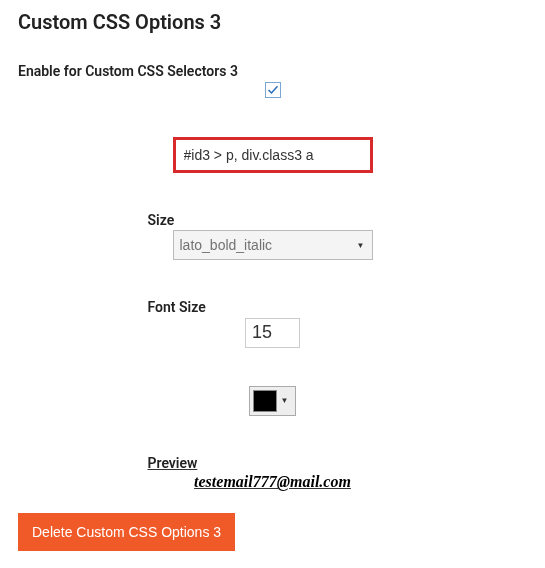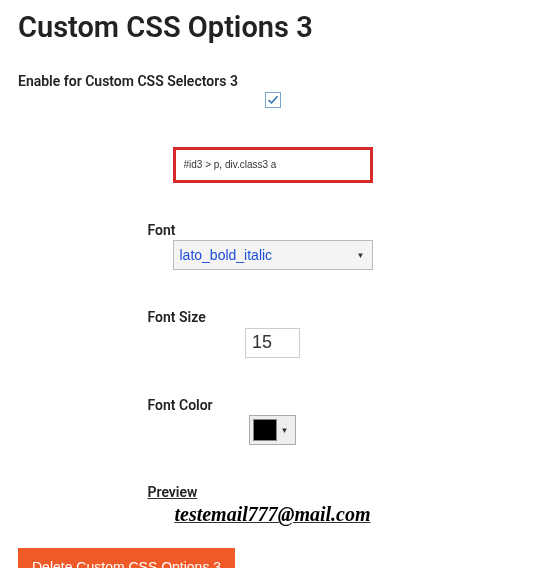--- a/index.html
+++ b/index.html
@@ -5,21 +5,21 @@
     * { box-sizing: border-box; margin: 0; padding: 0; }
     body {
       font-family: -apple-system, BlinkMacSystemFont, "Segoe UI", Roboto, sans-serif;
       font-size: 14px;
       color: #333;
       background: #fff;
       padding: 10px 18px;
       width: 545px;
     }
     h1 {
-      font-size: 29px;
+      font-size: 20px;
       font-weight: 600;
       color: #222;
       margin-bottom: 28px;
     }
     .form-row {
       display: flex;
       align-items: center;
       margin-bottom: 38px;
       flex-direction: column;
     }
@@ -45,36 +45,36 @@
       cursor: pointer;
     }
     .checkbox-input svg {
       width: 12px;
       height: 12px;
     }
     .text-input {
       width: 200px;
       height: 32px;
       padding: 15px 8px;
-      font-size: 10px;
+      font-size: 14px;
       border: 1px solid #ccc;
       background: #fff;
       color: #333;
     }
     .highlighted {
       border: 3px solid #d82a2a;
     }
     .select-input {
       width: 200px;
       height: 30px;
       padding: 4px 6px;
       font-size: 14px;
       border: 1px solid #bbb;
       background: #f4f4f4;
-      color: #1d4ed8;
+      color: #737373;
       appearance: none;
       -webkit-appearance: none;
       position: relative;
     }
     .select-wrap {
       position: relative;
       width: 200px;
       display: inline-block;
     }
     .select-wrap::after {
@@ -113,21 +113,21 @@
     }
     .color-arrow {
       font-size: 8px;
       padding: 0 4px;
       color: #333;
     }
     .preview-text {
       font-family: Georgia, serif;
       font-style: italic;
       font-weight: bold;
-      font-size: 20px;
+      font-size: 16px;
       color: #000;
     }
     .delete-button {
       background: #f05a28;
       color: #fff;
       border: none;
       padding: 11px 14px;
       font-size: 14px;
       cursor: pointer;
       border-radius: 0;
@@ -153,39 +153,38 @@
   </div>
 </div>
 
 <div class="form-row">
   <div class="form-control-wrap">
     <input type="text" class="text-input highlighted" value="#id3 &gt; p, div.class3 a" style="">
   </div>
 </div>
 
 <div class="form-row">
-  <div class="form-label">Font</div>
+  <div class="form-label">Size</div>
   <div class="form-control-wrap">
     <div class="select-wrap">
       <select class="select-input">
         <option>lato_bold_italic</option>
       </select>
     </div>
   </div>
 </div>
 
 <div class="form-row">
   <div class="form-label">Font Size</div>
   <div class="form-control-wrap">
     <input type="text" class="small-input" value="15" style="">
   </div>
 </div>
 
 <div class="form-row">
-  <div class="form-label">Font Color</div>
   <div class="form-control-wrap">
     <span class="color-picker">
       <span class="color-swatch"></span>
       <span class="color-arrow">▼</span>
     </span>
   </div>
 </div>
 
 <div class="form-row row-preview">
   <div class="form-label">Preview</div>

